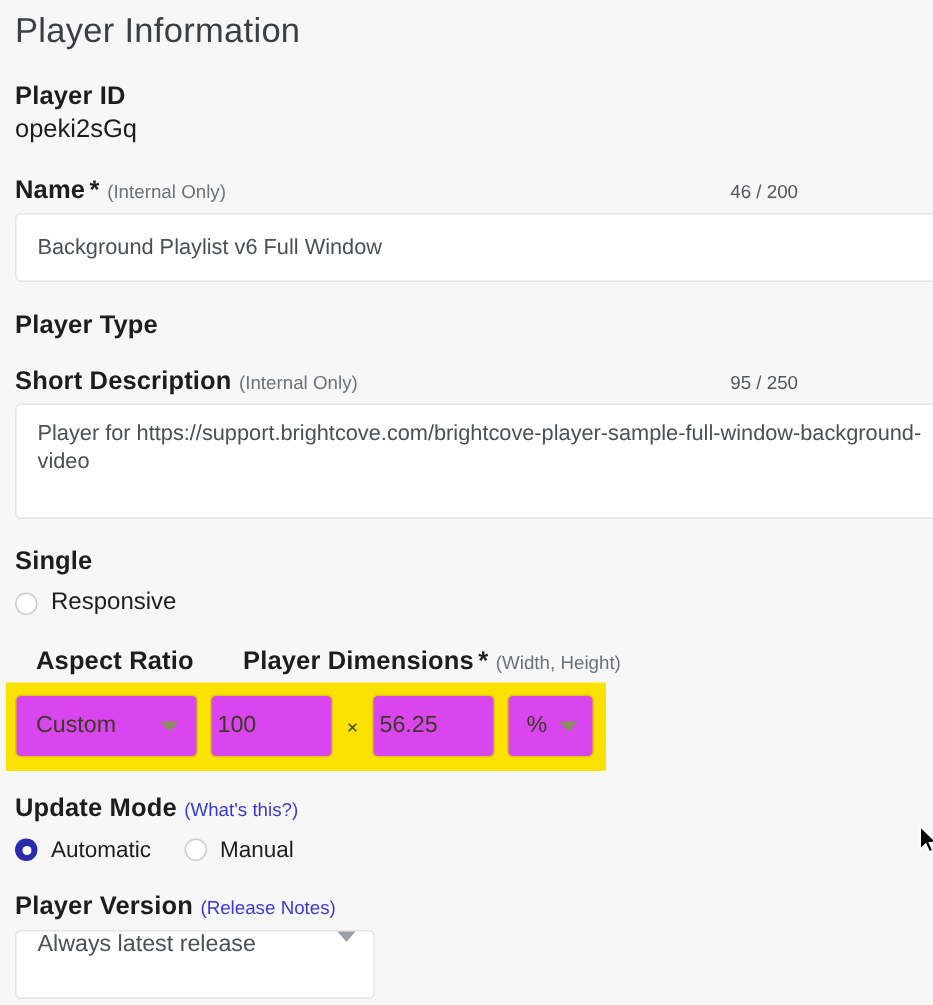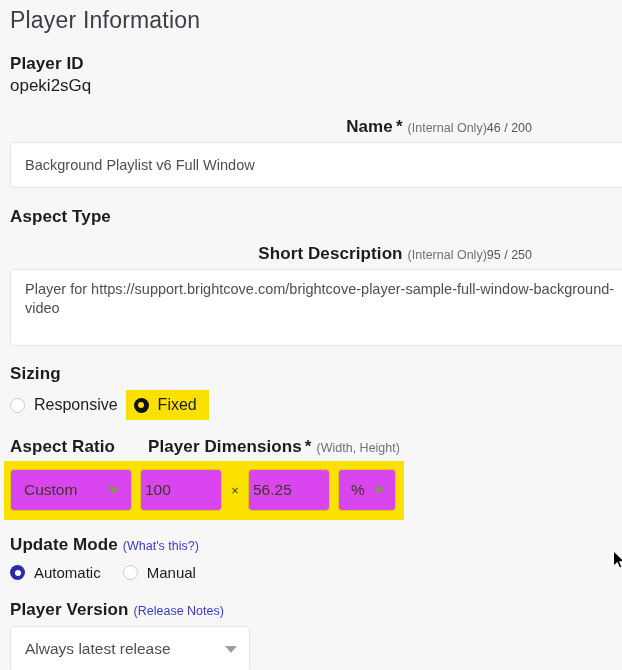--- a/index.html
+++ b/index.html
@@ -23,22 +23,22 @@
     font-size:17px; font-weight:700; color:#1b1d1f;
     letter-spacing:.1px;
   }
   .field-sub {
     font-size:12.5px; font-weight:400; color:#6d7278;
     margin-left:5px;
   }
   .req { font-weight:700; }
 
   .label-row {
-    display:flex; align-items:baseline; justify-content:flex-end;
-    padding-right:2px; margin-bottom:5px;margin-left:32px;
+    display:flex; align-items:baseline; justify-content:space-between;
+    padding-right:2px; margin-bottom:5px;
   }
   .label-left { display:flex; align-items:baseline; }
   .counter { font-size:12.5px; color:#54585c; }
 
   .static-value { font-size:17px; color:#1b1d1f; margin-bottom:21px; }
   .static-label { margin-bottom:2px; display:block; }
 
   .text-input {
     display:block; width:632px; height:46px;
     background:#fff; border:1px solid #e2e4e6; border-radius:4px;
@@ -76,21 +76,21 @@
     width:6px; height:6px; border-radius:50%; background:#fae100;
   }
   .rdot.on-blue { border:none; background:#2a2aad; }
   .rdot.on-blue:after {
     content:""; position:absolute; left:4.5px; top:4.5px;
     width:6px; height:6px; border-radius:50%; background:#fff;
   }
   .radio-opt.sm { font-size:15px; }
 
   .dims-header { display:flex; align-items:baseline; margin-bottom:4px; }
-  .dims-header .c1 { width:138px; }
+  .dims-header .c1 { width:138px;margin-left:14px; }
   .dims-header .c2 { display:flex; align-items:baseline; }
 
   .dims-band {
     background:#fae100; width:400px; padding:8px 0 9px 6px;
     display:flex; align-items:center; margin-left:-6px;
   }
   .yfield {
     background:#d946ef; border:1px solid #e0c900; border-radius:4px;
     height:42px; display:flex; align-items:center;
     font-size:15.5px; color:#3c3a22;
@@ -104,21 +104,21 @@
     width:0; height:0; border-left:6px solid transparent;
     border-right:6px solid transparent; border-top:7px solid #8d8d63;
   }
   .caret.gray { border-top-color:#9aa0a6; }
 
   .link { color:#3a3ad0; font-size:12.5px; margin-left:5px; }
 
   .big-select {
     width:240px; height:46px; background:#fff;
     border:1px solid #e2e4e6; border-radius:4px;
-    display:flex; align-items:center; justify-content:space-between;
+    display:flex; align-items:flex-start; justify-content:space-between;
     padding:0 12px 0 14px; font-size:15.5px; color:#4b5054;
     margin-top:6px;
   }
 
   .cursor { position:absolute; left:612px; top:550px; width:14px; height:20px; }
 </style>
 </head>
 <body>
 
 <div class="page">
@@ -136,47 +136,43 @@
         <span class="field-label">Name</span>
         <span class="field-label req" style="margin-left:3px">*</span>
         <span class="field-sub">(Internal Only)</span>
       </div>
       <span class="counter">46 / 200</span>
     </div>
     <input class="text-input" value="Background Playlist v6 Full Window" style="">
   </div>
 
   <div class="section" style="margin-top:19px">
-    <span class="field-label">Aspect Type</span>
+    <span class="field-label">Player Type</span>
   </div>
 
   <div class="section" style="margin-top:17px">
     <div class="label-row">
       <div class="label-left">
         <span class="field-label">Short Description</span>
         <span class="field-sub">(Internal Only)</span>
       </div>
       <span class="counter">95 / 250</span>
     </div>
     <div class="ta-wrap">
       <textarea class="textarea" style="">Player for https://support.brightcove.com/brightcove-player-sample-full-window-background-video</textarea>
 
     </div>
   </div>
 
   <div class="section" style="margin-top:18px">
-    <span class="field-label">Sizing</span>
+    <span class="field-label">Single</span>
     <div class="radio-row">
       <label class="radio-opt">
         <span class="rdot"></span>
         <span>Responsive</span>
-      </label>
-      <label class="radio-opt hl">
-        <span class="rdot on-black"></span>
-        <span>Fixed</span>
       </label>
     </div>
   </div>
 
   <div class="section" style="margin-top:17px">
     <div class="dims-header">
       <div class="c1">
         <span class="field-label">Aspect Ratio</span>
       </div>
       <div class="c2">

